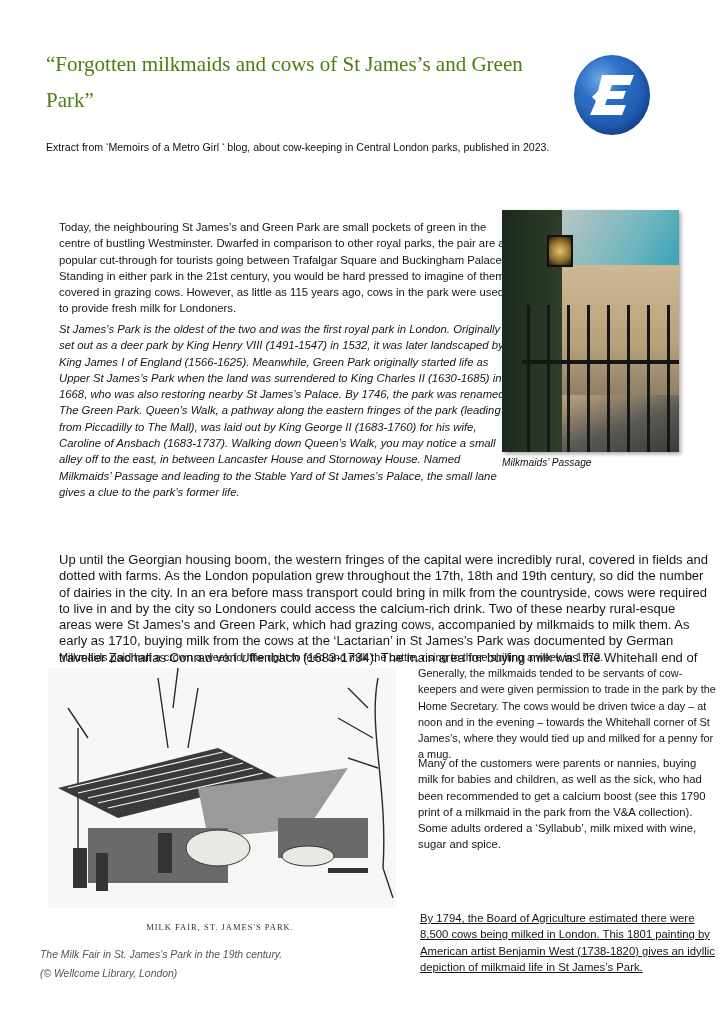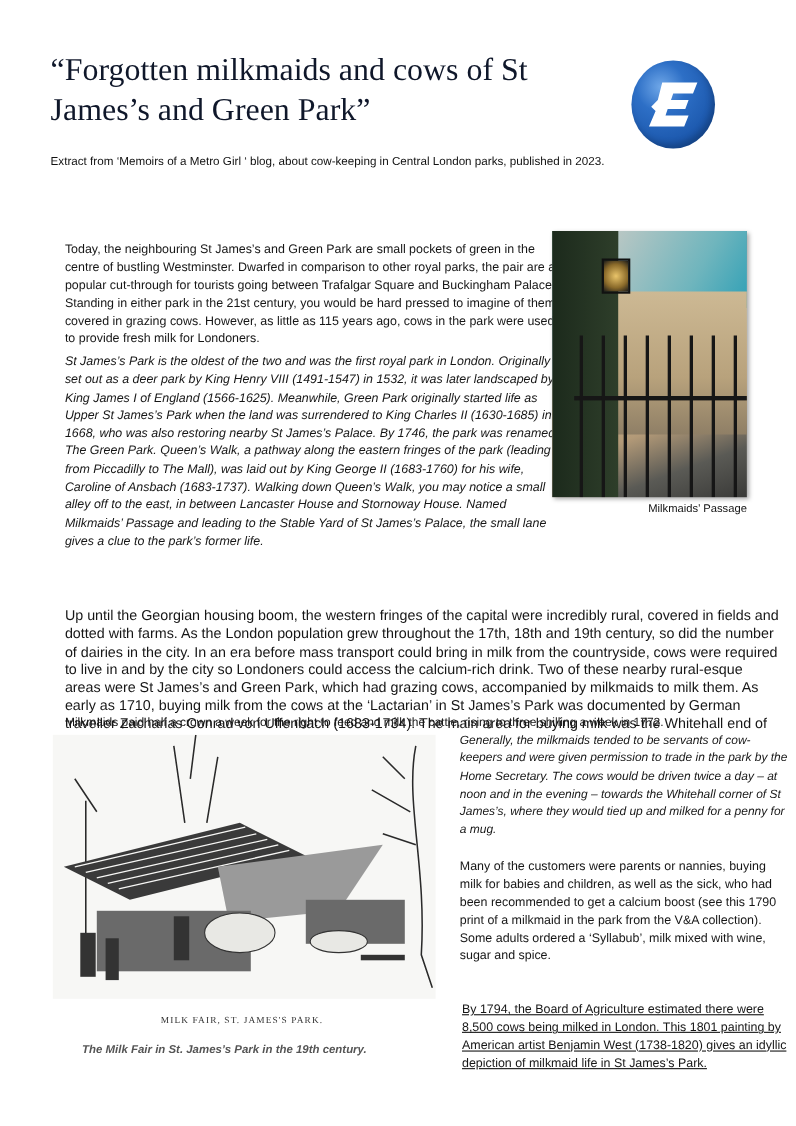--- a/index.html
+++ b/index.html
@@ -2,74 +2,74 @@
 <html><head>
   <meta charset="utf-8">
   <style>
     html, body { margin: 0; padding: 0; background: #ffffff; }
     body {
       width: 724px; height: 1024px; position: relative; overflow: hidden;
       font-family: "Liberation Sans", sans-serif; color: #1a1a1a;
     }
     .title {
       position: absolute; left: 46px; top: 46px; width: 480px;
-      font-family: "Liberation Serif", serif; font-size: 29px; line-height: 36px;
-      color: #0f172a; margin: 0; font-weight: normal;
+      font-family: "Liberation Serif", serif; font-size: 21px; line-height: 36px;
+      color: #4d7c0f; margin: 0; font-weight: normal;
     }
     .logo {
       position: absolute; left: 574px; top: 55px; width: 76px; height: 80px;
       border-radius: 50%;
       background: radial-gradient(circle at 35% 30%, #6fa7e8 0%, #2d6fc6 30%, #1c58ad 70%, #134a96 100%);
       box-shadow: inset -3px -4px 6px rgba(0,0,0,0.2);
     }
     .logo svg { position: absolute; left: 14px; top: 16px; }
     .subtitle {
       position: absolute; left: 46px; top: 138px; width: 520px;
       font-size: 10.6px; line-height: 18px; color: #111;
     }
     .para {
       position: absolute; font-size: 11.3px; line-height: 16.3px; color: #161616; margin: 12px;
     }
     .p1 { left: 47px; top: 207px; width: 448px; }
     .p2 { left: 47px; top: 309px; width: 448px; font-style: italic; }
     .p3 { left: 47px; top: 540px; width: 650px; font-size: 13px; }
     .p4 { left: 47px; top: 637px; width: 650px; font-size: 10.9px; }
-    .p5 { left: 406px; top: 653px; width: 300px; font-size: 10.9px; font-style: italic; }
-    .p6 { left: 406px; top: 768px; width: 300px; }
+    .p5 { left: 406px; top: 653px; width: 300px; font-size: 10.9px; }
+    .p6 { left: 406px; top: 743px; width: 300px; }
     .p7 { left: 408px; top: 898px; width: 300px; text-decoration: underline; }
 
     .photo {
       position: absolute; left: 502px; top: 210px; width: 177px; height: 242px;
       background: linear-gradient(160deg, #3a5a44 0%, #6a8a8a 25%, #9db8c0 40%, #c9b08c 55%, #b39a78 70%, #5a5a55 85%, #3a3a38 100%);
       box-shadow: 2px 2px 4px rgba(0,0,0,0.35);
       overflow: hidden;
     }
     .photo .sky { position:absolute; left:60px; top:0; width:117px; height:70px; background: linear-gradient(120deg,#b9c7c4 0%, #6fb5bd 60%, #2fa0b6 100%); }
     .photo .building { position:absolute; left:55px; top:55px; width:122px; height:130px; background: linear-gradient(180deg,#cdb994 0%, #b8a27c 60%, #8f7f66 100%); }
     .photo .tree { position:absolute; left:0; top:0; width:60px; height:242px; background: linear-gradient(90deg,#1c2a1c,#2e3e2a); }
     .photo .rail { position:absolute; top:95px; width:3px; height:147px; background:#161616; }
     .photo .hbar { position:absolute; left:20px; top:150px; width:157px; height:4px; background:#161616; }
     .photo .lamp { position:absolute; left:45px; top:25px; width:22px; height:28px; background: radial-gradient(circle,#e9c46a 0%, #8a6a2a 60%, #1a1a1a 100%); border:2px solid #111; }
     .photo-caption {
-      position: absolute; left: 502px; top: 457px; width: 177px; text-align: right;
-      font-size: 10.2px; color: #111;
+      position: absolute; left: 502px; top: 457px; width: 177px; text-align: left;
+      font-size: 10.2px; font-style: italic; color: #111;
     }
 
     .engraving {
       position: absolute; left: 48px; top: 668px; width: 348px; height: 240px;
       background: #f7f7f5;
     }
     .engraving-label {
       position: absolute; left: 40px; top: 922px; width: 360px; text-align: center;
       font-family: "Liberation Serif", serif; font-size: 8.5px; letter-spacing: 1px; color: #333;
       text-transform: uppercase;
     }
     .engraving-caption {
-      position: absolute; left: 24px; top: 945px; width: 360px; text-align: center;
-      font-size: 10.4px; font-style: italic; color: #555; line-height: 19px; font-weight: bold;
+      position: absolute; left: 40px; top: 945px; width: 360px; text-align: left;
+      font-size: 10.4px; font-style: italic; color: #555; line-height: 19px;
     }
   </style>
 </head>
 <body>
 
 <h1 class="title">“Forgotten milkmaids and cows of St James’s and Green Park”</h1>
 
 <div class="logo">
   <svg width="50" height="48" viewBox="0 0 50 48">
     <path d="M14 4 L46 4 L42 14 L24 14 L22 20 L38 20 L35 28 L19 28 L17 34 L38 34 L34 44 L2 44 L8 30 L4 26 L10 20 Z" fill="#ffffff"></path>
@@ -135,13 +135,14 @@
       <rect x="25" y="180" width="14" height="40"></rect>
       <rect x="48" y="185" width="12" height="38"></rect>
       <rect x="280" y="200" width="40" height="5"></rect>
       <rect x="110" y="165" width="14" height="40"></rect>
     </g>
   </svg>
 </div>
 <div class="engraving-label">Milk Fair, St. James's Park.</div>
 <div class="engraving-caption">
   <div>The Milk Fair in St. James’s Park in the 19th century.</div>
+  <div>(© Wellcome Library, London)</div>
 </div>
 
 </body></html>

